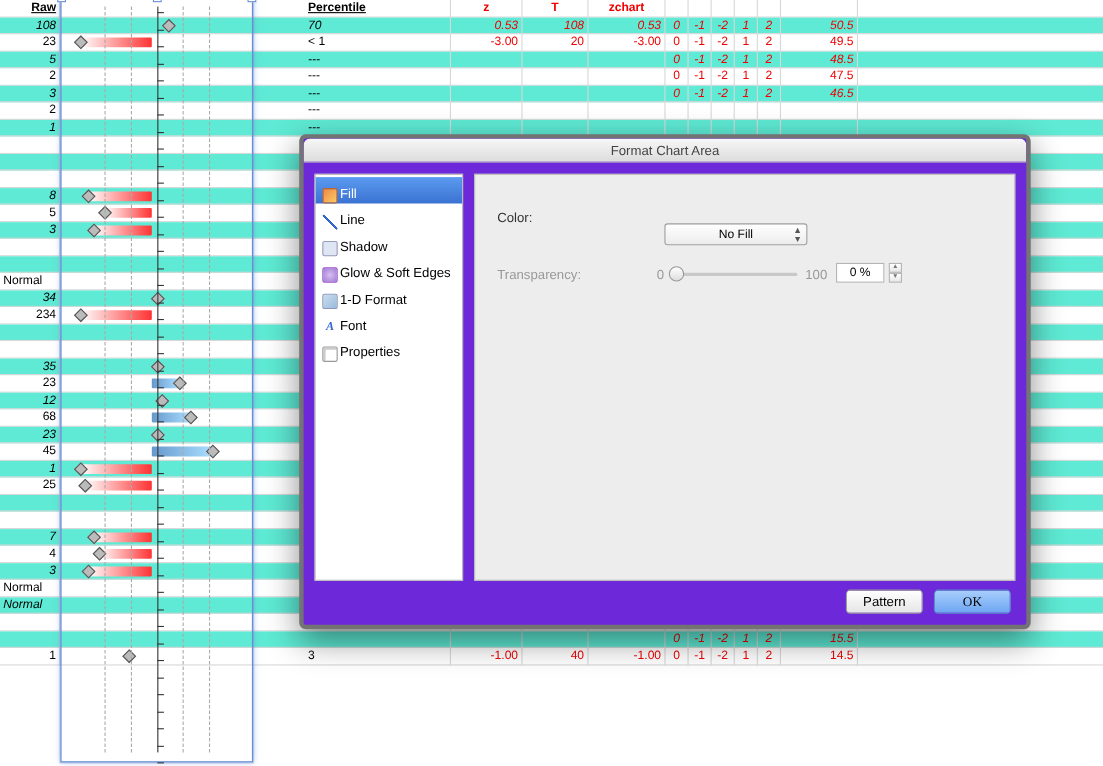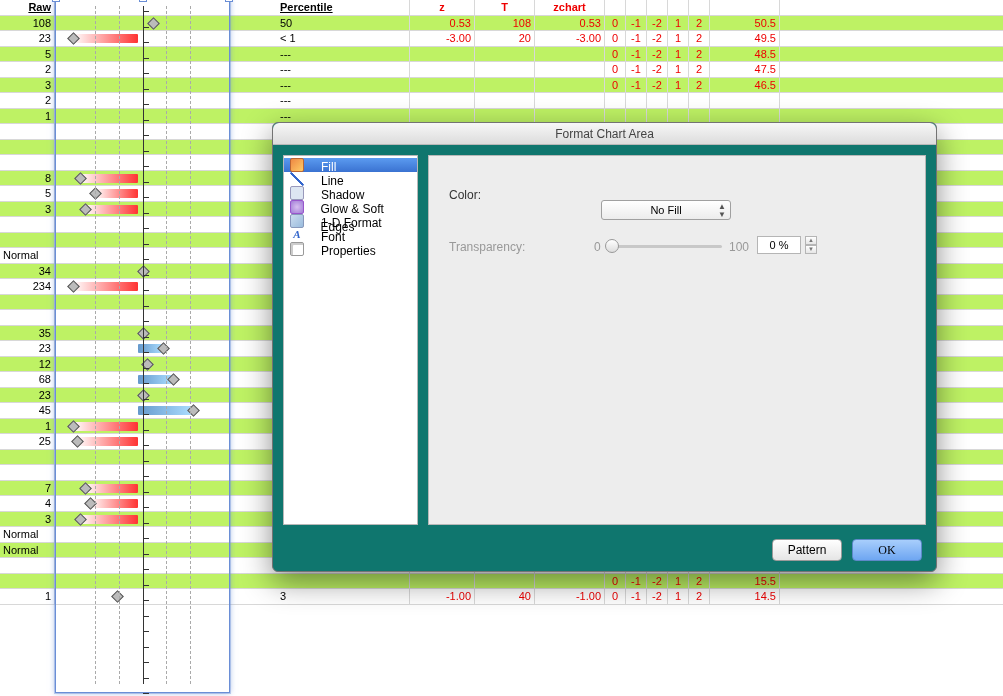--- a/index.html
+++ b/index.html
@@ -1,21 +1,21 @@
 <!DOCTYPE html>
 <html><head>
 <meta charset="utf-8">
 <style>
 * { box-sizing: border-box; margin: 0; padding: 0; font-family: "Lucida Grande", Arial, sans-serif; }
 body { background: #fff; width: 1003px; height: 696px; overflow: hidden; position: relative; }
 
 
 .sheet { position: absolute; left: 0; top: 0; width: 1003px; height: 696px; font-size: 11px; }
 .row { height: 15.5px; display: flex; border-bottom: 1px solid #d8d8d8; }
-.row.alt { background: #bef264; }
+.row.alt { background: #5eead4; font-style: italic; }
 .cell { border-right: 1px solid #d8d8d8; height: 15.5px; line-height: 15px; padding: 0 3px; overflow: hidden; white-space: nowrap; }
 .c-raw { width: 55px; text-align: right; }
 .c-chart { width: 175px; text-align: center; position: relative; }
 .c-p { width: 180px; text-align: left; padding-left: 50px; }
 .c-z { width: 65px; text-align: right; color: #e00; }
 .c-t { width: 60px; text-align: right; color: #e00; }
 .c-zc { width: 70px; text-align: right; color: #e00; }
 .c-s0,.c-s1,.c-s2,.c-s3,.c-s4 { width: 21px; text-align: center; color: #e00; }
 .c-last { width: 70px; text-align: right; color: #e00; }
 
@@ -44,36 +44,36 @@
 
 
 .bar { position: absolute; height: 9px; top: 3px; border-radius: 1px; }
 .bar.red { background: linear-gradient(to right, #fff, #f33); }
 .bar.blue { background: linear-gradient(to right, #69c, #adf); }
 .mk { position: absolute; width: 9px; height: 9px; top: 3px; transform: translateX(-4px) rotate(45deg); background: #bbb; border: 1px solid #555; }
 
 
 .dialog {
   position: absolute; left: 272px; top: 122px; width: 665px; height: 450px;
-  background: #0f766e;
-  border: 1px solid #737373; border-radius: 6px;
+  background: #6d28d9;
+  border: 4px solid #737373; border-radius: 6px;
   box-shadow: 0 10px 30px rgba(0,0,0,.45);
   font-size: 12px;
 }
 .dlg-title { height: 22px; text-align: center; line-height: 22px; font-size: 12px;
   background: linear-gradient(#f7f7f7,#dcdcdc); border-bottom: 1px solid #b8b8b8;
   border-radius: 6px 6px 0 0; color: #444; }
 
 .dlg-body { display: flex; height: 390px; }
 
 .dlg-left {
   width: 135px; margin: 10px; background: #fff; border: 1px solid #b8b8b8;
   padding-top: 2px;
 }
-.li { height: 14px; line-height: 18px; padding-left: 6px; font-size: 12px; display: flex; align-items: flex-start; gap: 17px; cursor: default; }
+.li { height: 24px; line-height: 18px; padding-left: 6px; font-size: 12px; display: flex; align-items: flex-end; gap: 2px; cursor: default; }
 .li.sel { background: linear-gradient(#5b9bf0,#3a72d1); color: #fff; }
 .li .ic { width: 14px; height: 14px; display: inline-block; border-radius: 2px; }
 
 .dlg-right { flex: 1; margin: 10px 10px 10px 0; background: #ededed; border: 1px solid #b8b8b8; position: relative; }
 
 .segctl { position: absolute; left: 50%; top: 8px; transform: translateX(-50%); display: flex; }
 .segbtn { height: 19px; padding: 0 10px; font-size: 11px; border: 1px solid #a0a0a0; background: linear-gradient(#fff,#e6e6e6); cursor: default; }
 .segbtn:first-child { border-radius: 3px 0 0 3px; }
 .segbtn:last-child { border-radius: 0 3px 3px 0; }
 .segbtn + .segbtn { border-left: none; }
@@ -118,21 +118,21 @@
       <div class="cell c-s0"></div>
       <div class="cell c-s0"></div>
       <div class="cell c-last"></div>
     </div>
     <div class="row alt">
       <div class="cell c-raw">108</div>
       <div class="cell c-chart" style="position: relative;">
         <div class="bar red" style="left: 98px;"></div>
         <div class="mk" style="left: 98px;"></div>
       </div>
-      <div class="cell c-p">50</div>
+      <div class="cell c-p">70</div>
       <div class="cell c-z">0.53</div>
       <div class="cell c-t">108</div>
       <div class="cell c-zc">0.53</div>
       <div class="cell c-s0">0</div>
       <div class="cell c-s1">-1</div>
       <div class="cell c-s2">-2</div>
       <div class="cell c-s3">1</div>
       <div class="cell c-s4">2</div>
       <div class="cell c-last">50.5</div>
     </div>

